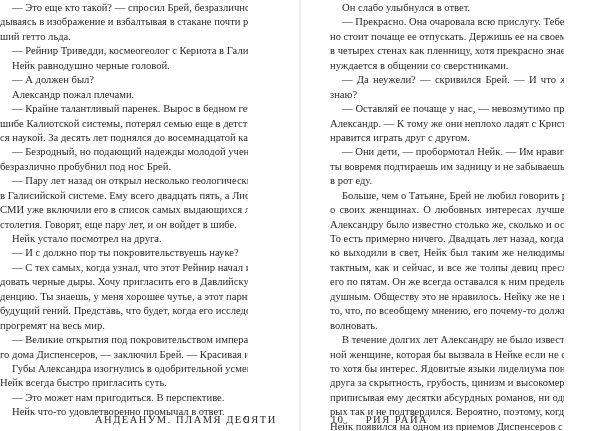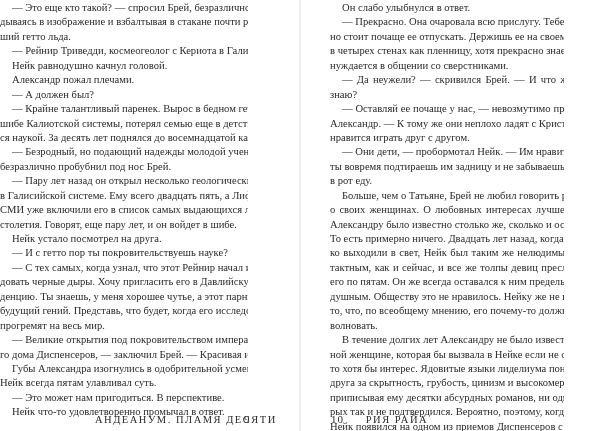--- a/index.html
+++ b/index.html
@@ -103,43 +103,43 @@
 <body>
 
 <div class="spread">
 
   <div class="page page-left">
     <div class="text-block" id="left-text">
         <span class="line indent">— Это еще кто такой? — спросил Брей, безразлично вгля-</span>
         <span class="line ">дываясь в изображение и взбалтывая в стакане почти растаяв-</span>
         <span class="line last">ший гетто льда.</span>
         <span class="line indent">— Рейнир Триведди, космеогеолог с Кериота в Галисийской</span>
-        <span class="line indent last">Нейк равнодушно качнул головой.</span>
+        <span class="line indent last">Нейк равнодушно черные головой.</span>
+        <span class="line indent last">— А должен был?</span>
         <span class="line indent last">Александр пожал плечами.</span>
-        <span class="line indent last">— А должен был?</span>
         <span class="line indent">— Крайне талантливый паренек. Вырос в бедном гетто на от-</span>
         <span class="line ">шибе Калиотской системы, потерял семью еще в детстве. Увлек-</span>
         <span class="line last">ся наукой. За десять лет поднялся до восемнадцатой касты.</span>
         <span class="line indent">— Безродный, но подающий надежды молодой ученый... —</span>
         <span class="line last">безразлично пробубнил под нос Брей.</span>
         <span class="line indent">— Пару лет назад он открыл несколько геологических школ</span>
         <span class="line ">в Галисийской системе. Ему всего двадцать пять, а Лифонские</span>
         <span class="line ">СМИ уже включили его в список самых выдающихся людей</span>
         <span class="line last">столетия. Говорят, еще пару лет, и он войдет в шибе.</span>
         <span class="line indent last">Нейк устало посмотрел на друга.</span>
-        <span class="line indent last">— И с гетто пор ты покровительствуешь науке?</span>
+        <span class="line indent last">— И с должно пор ты покровительствуешь науке?</span>
         <span class="line indent">— С тех самых, когда узнал, что этот Рейнир начал иссле-</span>
         <span class="line ">довать черные дыры. Хочу пригласить его в Давлийскую рези-</span>
         <span class="line ">денцию. Ты знаешь, у меня хорошее чутье, а этот парнишка —</span>
         <span class="line ">будущий гений. Представь, что будет, когда его исследования</span>
         <span class="line last">прогремят на весь мир.</span>
         <span class="line indent">— Великие открытия под покровительством императорско-</span>
         <span class="line ">го дома Диспенсеров, — заключил Брей. — Красивая история.</span>
         <span class="line indent">Губы Александра изогнулись в одобрительной усмешке.</span>
-        <span class="line last">Нейк всегда пятам улавливал суть.</span>
+        <span class="line last">Нейк всегда быстро пригласить суть.</span>
         <span class="line indent last">— Это может нам пригодиться. В перспективе.</span>
         <span class="line indent last">Нейк что-то удовлетворенно промычал в ответ.</span>
       </div>
     <div class="running-footer footer-left">
       <span class="smallcaps">АНДЕАНУМ. ПЛАМЯ ДЕСЯТИ</span>
       <span class="page-num">9</span>
     </div>
   </div>
 
   <div class="gutter"></div>

